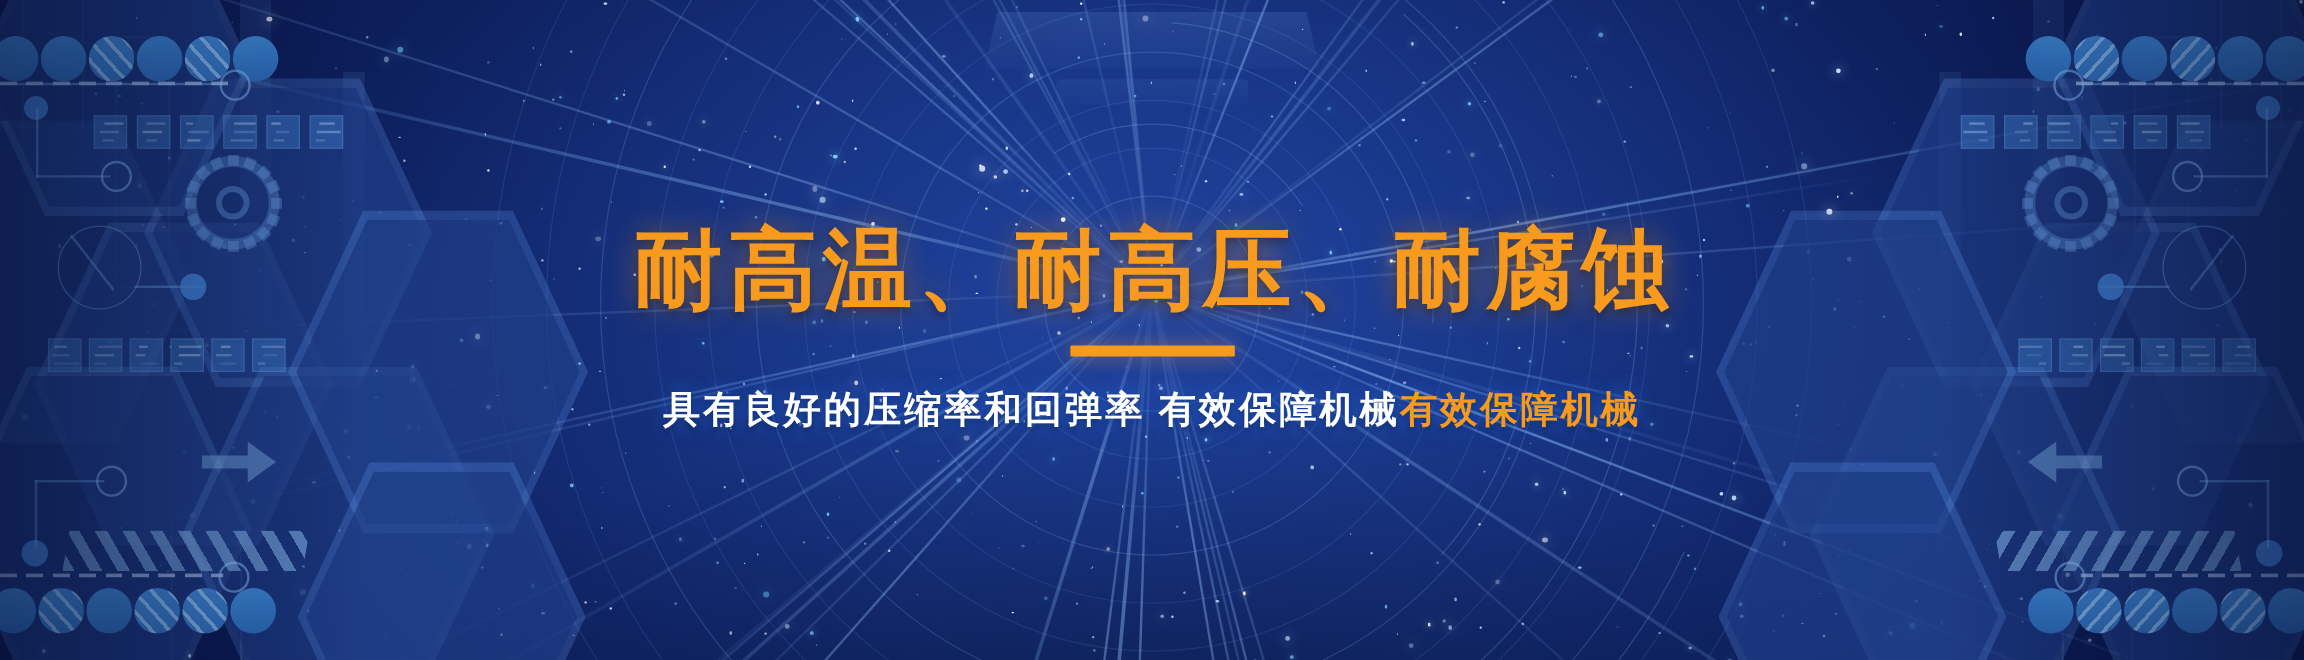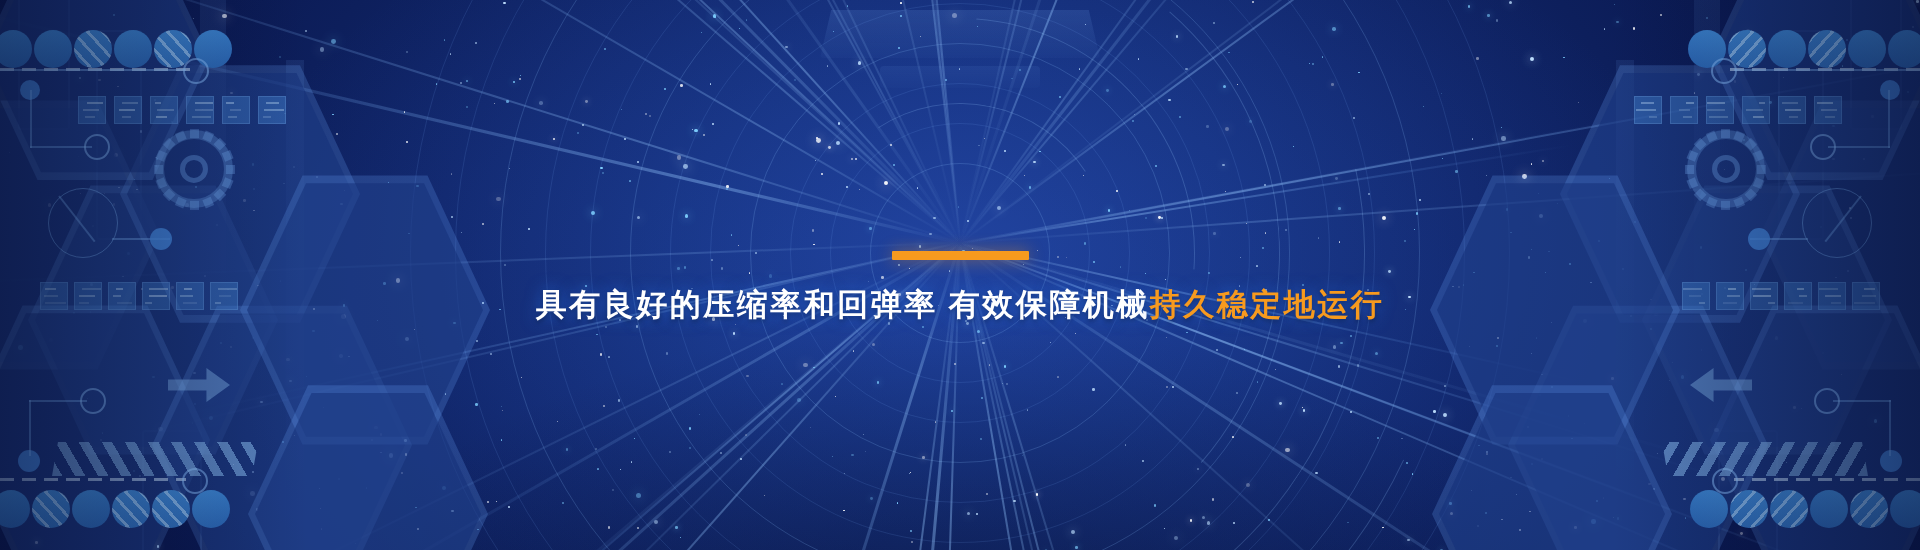--- a/index.html
+++ b/index.html
@@ -1093,18 +1093,19 @@
         <i style="left:7.587200167396665px;top:12px;width:12.794357302968557px;opacity:0.26"></i>
         <i style="left:3.8492051744131395px;top:19px;width:6.368943214588306px;opacity:0.52"></i>
       </div>
       <div class="arrow" style="left:168px;top:368px;"></div>
       <div class="hatch" style="left:52px;top:442px;width:206px;"></div>
     </div>
 
   <div class="edge-dark"></div>
 
   <div class="content">
+    <h1 class="headline">耐高温、耐高压、耐腐蚀</h1>
     <div class="divider"></div>
     <div class="subline">
-      <span class="w">具有良好的压缩率和回弹率 有效保障机械</span><span class="o">持久稳定地运行</span>
+      <span class="w">具有良好的压缩率和回弹率 有效保障机械</span><span class="o">有效保障机械</span>
     </div>
   </div>
 </div>
 
 </body></html>

